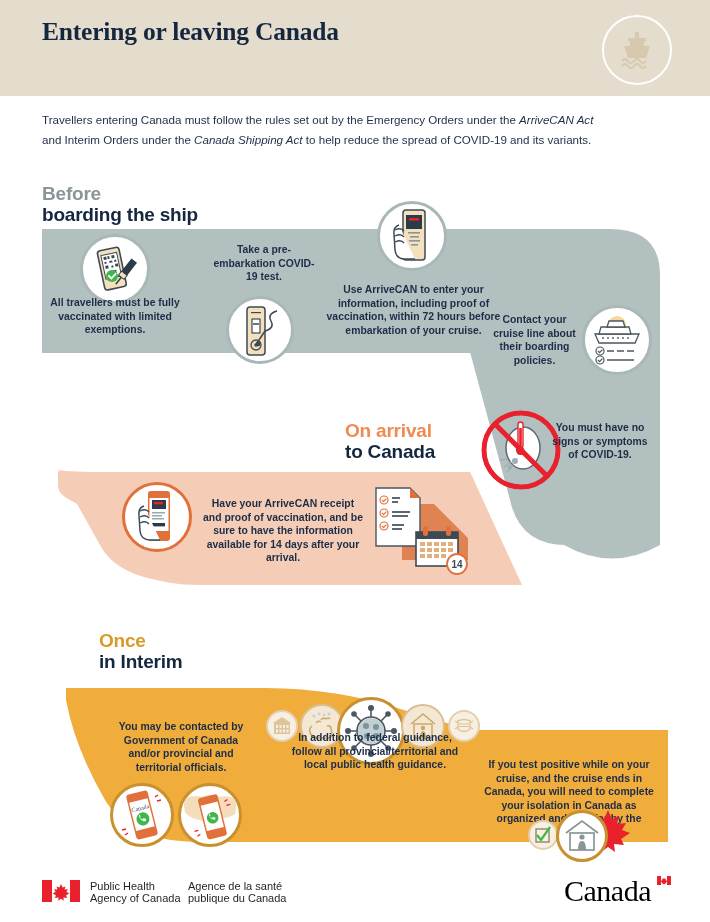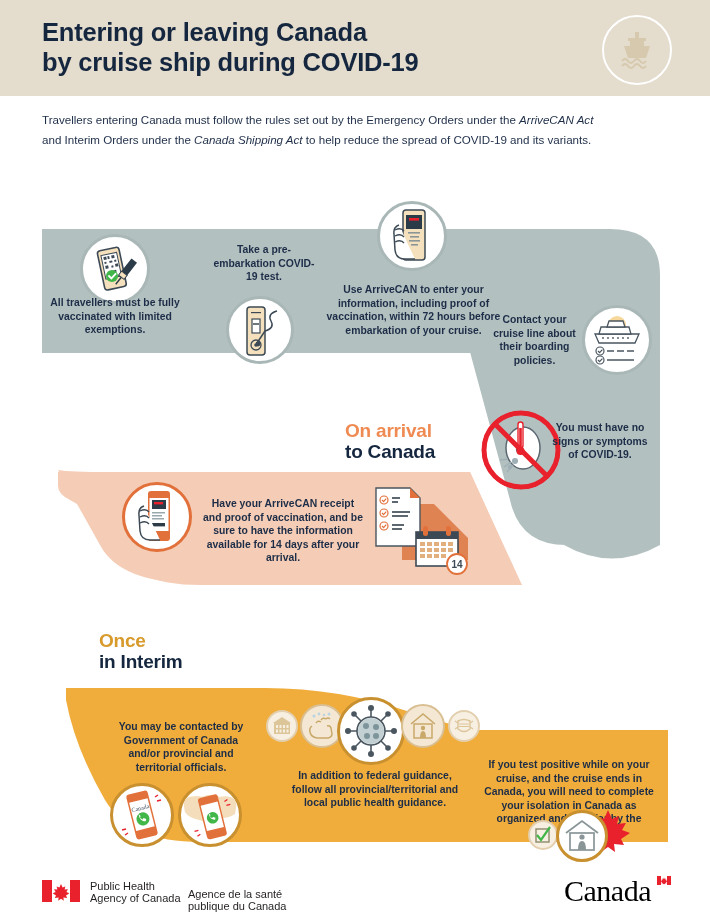--- a/index.html
+++ b/index.html
@@ -13,20 +13,21 @@
     position: relative;
     width: 710px; height: 922px;
     background: #ffffff;
   }
 
   
   .header {
     position: absolute; left: 0; top: 0;
     width: 710px; height: 96px;
     background: #e4dccd;
+    font-family: Liberation Serif, serif;
   }
   .header-title {
     position: absolute; left: 42px; top: 17px;
     width: 520px;
     font-size: 25.5px;
     line-height: 30px;
     font-weight: bold;
     letter-spacing: -0.2px;
     color: #15263f;
   }
@@ -89,21 +90,21 @@
   .ic-plain  { background: #ffffff; }
 
   
   .footer { position: absolute; left: 0; top: 862px; width: 710px; height: 60px; background:#fff; }
   .flag { position:absolute; left:42px; top:880px; width: 38px; height: 22px; }
   .fos {
     position: absolute; color: #231f20;
     font-size: 11px; line-height: 11.6px;
   }
   #fos-en { left: 90px; top: 881px; }
-  #fos-fr { left: 188px; top: 881px; margin-top: 8px; }
+  #fos-fr { left: 188px; top: 881px; }
   .wordmark {
     position: absolute; left: 564px; top: 874px;
     font-family: "Liberation Serif", serif;
     font-size: 30px; color: #000;
     letter-spacing: -0.5px;
   }
   .wordmark-flag { position:absolute; left: 657px; top: 876px; width:14px; height:9px; }
 </style>
 </head>
 <body>
@@ -138,21 +139,20 @@
       <rect x="42" y="229" width="480" height="124" fill="#b3c0c0"></rect>
       <path fill="#b3c0c0" d="M522,229 h30 a108,108 0 0 1 108,108 v208 h-96 v-208 a12,12 0 0 0 -12,-12 h-30 z"></path>
     </g>
 
     <path fill="#b3c0c0" d="M564,520 L660,520 L660,545 Q612,572 564,545 Z"></path>
   </svg>
 
   <div class="header">
     <div class="header-title">
       <span class="ln1">Entering or leaving Canada</span>
-      <span class="ln2">by cruise ship during COVID-19</span>
     </div>
     <div class="ship-badge">
       <svg width="42" height="42" viewBox="0 0 42 42">
         <g fill="#d6c9ad">
           <rect x="19" y="3" width="4" height="6"></rect>
           <rect x="12" y="9" width="18" height="3"></rect>
           <rect x="14" y="12" width="14" height="5"></rect>
           <path d="M8,17 h26 l-4,12 h-18 z"></path>
           <path d="M6,32 q3,-4 6,0 t6,0 t6,0 t6,0" stroke="#d6c9ad" stroke-width="2" fill="none"></path>
           <path d="M6,37 q3,-4 6,0 t6,0 t6,0 t6,0" stroke="#d6c9ad" stroke-width="2" fill="none"></path>
@@ -163,20 +163,24 @@
 
   <div class="intro">
     <div>
       <span>Travellers entering Canada must follow the rules set out by the Emergency Orders under the </span><i>ArriveCAN Act</i>
     </div>
     <div>
       <span>and Interim Orders under the </span><i>Canada Shipping Act</i><span> to help reduce the spread of COVID-19 and its variants.</span>
     </div>
   </div>
 
+  <div class="sec-head" id="head-before">
+    <span class="l1">Before</span>
+    <span class="l2">boarding the ship</span>
+  </div>
 
   <div class="ic ic-grey" style="left:80px;top:234px;width:70px;height:70px;">
     <svg width="58" height="58" viewBox="0 0 58 58">
       <g transform="rotate(-12 29 29)">
         <rect x="15" y="8" width="22" height="40" rx="3" fill="#f4e0bc" stroke="#3d4a56" stroke-width="1.6"></rect>
         <rect x="18" y="13" width="16" height="24" fill="#ffffff" stroke="#3d4a56" stroke-width="1"></rect>
         <g fill="#3d4a56">
           <rect x="20" y="15" width="3" height="3"></rect>
             <rect x="24" y="15" width="2" height="3"></rect>
           <rect x="28" y="15" width="3" height="3"></rect>
@@ -454,21 +458,21 @@
     </svg>
   </div>
   <div class="ic ic-tan2" style="left:448px;top:710px;width:32px;height:32px;">
     <svg width="22" height="22" viewBox="0 0 22 22">
       <path d="M5,6 q6,-3 12,0 l0,8 q-6,5 -12,0 z" fill="none" stroke="#ddc59a" stroke-width="1.4"></path>
       <path d="M5,8 l-3,-2 M17,8 l3,-2 M5,12 l-3,2 M17,12 l3,2" stroke="#ddc59a" stroke-width="1.2"></path>
       <path d="M6,9 h10 M6,11.5 h10" stroke="#ddc59a" stroke-width="1"></path>
     </svg>
   </div>
 
-  <div class="tb" style="left:290px;top:769px;width:170px;">In addition to federal guidance, follow all provincial/territorial and local public health guidance.</div>
+  <div class="tb" style="left:290px;top:731px;width:170px;">In addition to federal guidance, follow all provincial/territorial and local public health guidance.</div>
 
   <div class="tb" style="left:478px;top:758px;width:182px;">If you test positive while on your cruise, and the cruise ends in Canada, you will need to complete your isolation in Canada as organized and paid for by the operator.</div>
 
   <svg style="position:absolute;left:584px;top:808px;" width="48" height="52" viewBox="0 0 48 52">
     <path d="M24,2 l4,9 7,-3 -2,8 9,-1 -4,7 8,3 -9,6 3,6 -10,-1 1,8 -7,-5 -7,5 1,-8 -10,1 3,-6 -9,-6 8,-3 -4,-7 9,1 -2,-8 7,3 z" fill="#e8212c"></path>
   </svg>
 
   <div class="ic ic-tan2" style="left:528px;top:820px;width:30px;height:30px;">
     <svg width="22" height="22" viewBox="0 0 22 22">
       <rect x="4" y="5" width="13" height="13" fill="none" stroke="#8a8a6a" stroke-width="1.4"></rect>

